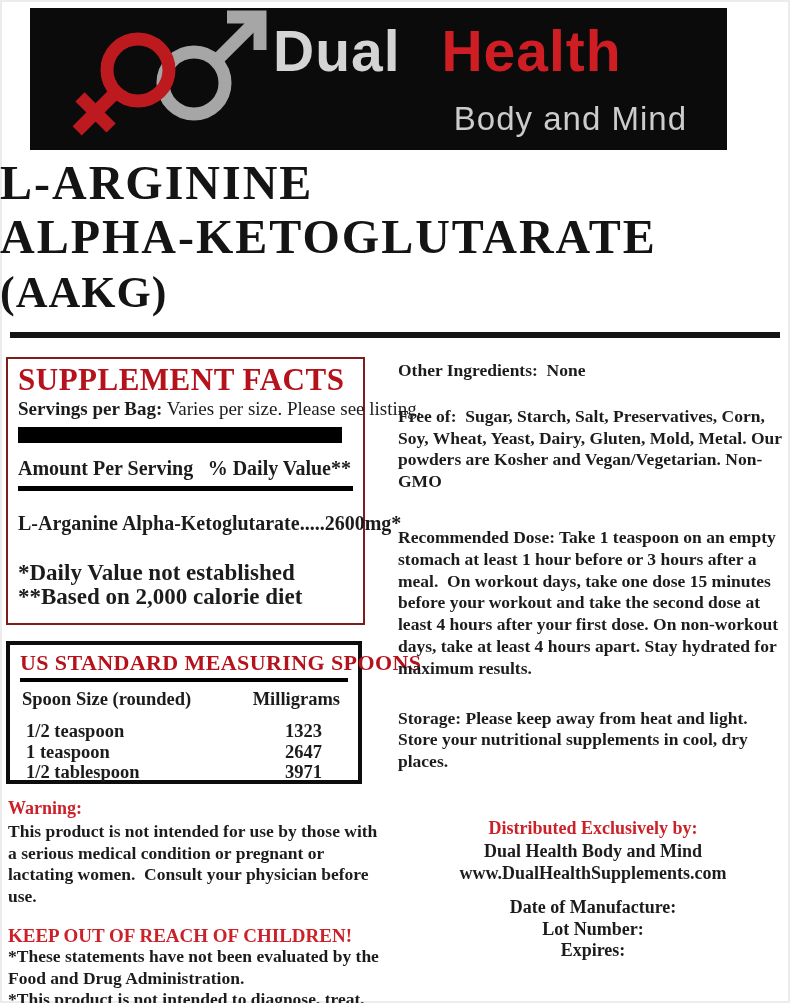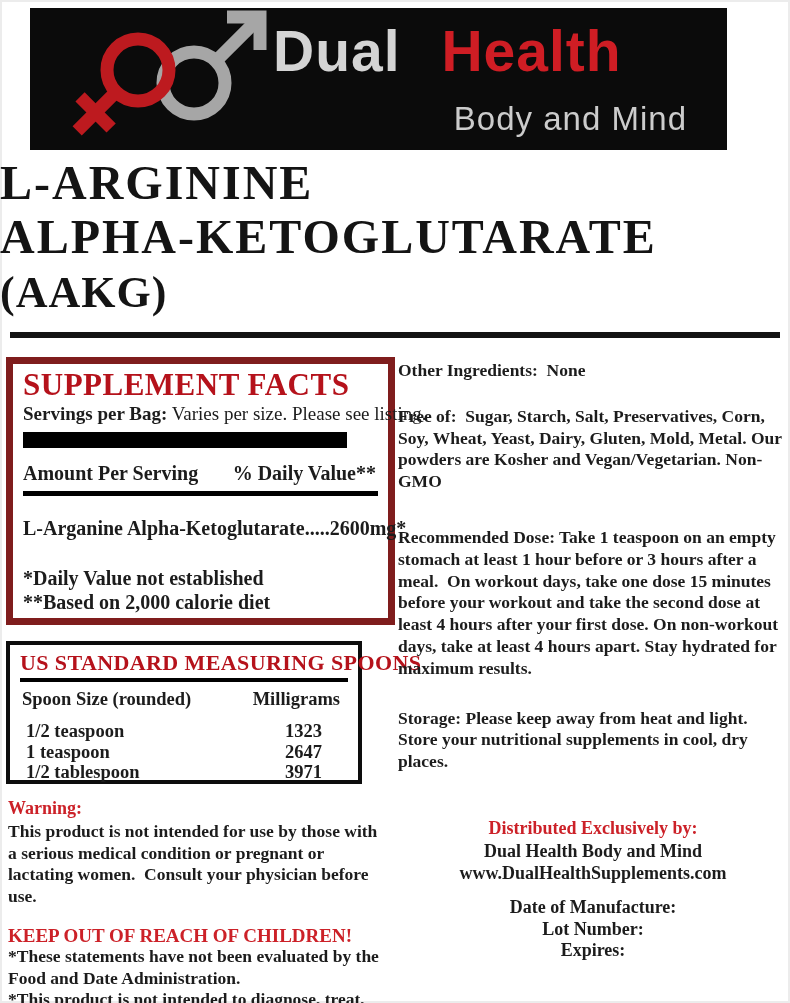--- a/index.html
+++ b/index.html
@@ -27,31 +27,31 @@
 
   
   .title-block { position:absolute; left:0; top:156px; width:790px; text-align:left; font-weight:bold; color:#141414; }
   .title-l1 { font-size:48px; line-height:53px; letter-spacing:2px; }
   .title-l2 { font-size:48px; line-height:55px; letter-spacing:2px; }
   .title-l3 { font-size:44px; line-height:58px; letter-spacing:1px; }
   .rule-main { position:absolute; left:10px; top:332px; width:770px; height:6px; background:#141414; }
 
   
   .sf-box {
-    position:absolute; left:6px; top:357px; width:389px; height:268px;
-    border:7px solid #7f1d1d; box-sizing:border-box; padding:3px 10px 0 10px;
+    position:absolute; left:6px; top:357px; width:359px; height:268px;
+    border:2px solid #7f1d1d; box-sizing:border-box; padding:3px 10px 0 10px;
   }
   .sf-title { color:#b5121b; font-size:31px; font-weight:bold; letter-spacing:0.5px; line-height:35px; white-space:nowrap; }
   .sf-line  { font-size:19px; line-height:23px; white-space:nowrap; }
   .sf-label { font-weight:bold; }
   .sf-bar   { height:16px; background:#000; width:324px; margin-top:7px; }
   .sf-head-row { display:flex; justify-content:space-between; font-weight:bold; font-size:20px; margin-top:14px; padding-right:2px; }
   .sf-rule  { height:5px; background:#000; margin-top:6px; }
   .sf-ing-row { display:flex; justify-content:space-between; font-weight:bold; font-size:20px; margin-top:21px; padding-right:8px; white-space:nowrap; }
-  .sf-foot  { font-weight:bold; font-size:20px; line-height:24px; margin-top:26px; }
+  .sf-foot  { font-weight:bold; font-size:23px; line-height:24px; margin-top:26px; }
 
   
   .spoons-box {
     position:absolute; left:6px; top:641px; width:356px; height:143px;
     border:4px solid #0d0d0d; box-sizing:border-box; padding:5px 10px 0 10px;
   }
   .spoons-title { color:#b5121b; font-size:22px; font-weight:bold; letter-spacing:0.4px; line-height:25px; white-space:nowrap; }
   .spoons-rule  { height:4px; background:#000; margin-top:3px; }
   .spoons-head  { display:flex; justify-content:space-between; font-size:18.5px; font-weight:bold; margin-top:7px; padding:0 8px 0 2px; }
   .spoons-rows  { margin-top:11px; }
@@ -150,21 +150,21 @@
         <span>1/2 tablespoon</span>
         <span class="spoon-val">3971</span>
       </div>
     </div>
   </div>
 
   <div class="warning-sec">
     <div class="warn-head">Warning:</div>
     <div class="warn-body">This product is not intended for use by those with a serious medical condition or pregnant or lactating women.  Consult your physician before use.</div>
     <div class="keep-out">KEEP OUT OF REACH OF CHILDREN!</div>
-    <div class="fine-print">*These statements have not been evaluated by the Food and Date Administration.</div>
+    <div class="fine-print">*These statements have not been evaluated by the Food and Drug Administration.</div>
     <div class="fine-print">*This product is not intended to diagnose, treat, cure or prevent any disease.</div>
   </div>
 
   <div class="right-col">
     <p class="rc-p">Other Ingredients:  None</p>
     <p class="rc-p rc-free">Free of:  Sugar, Starch, Salt, Preservatives, Corn, Soy, Wheat, Yeast, Dairy, Gluten, Mold, Metal. Our powders are Kosher and Vegan/Vegetarian. Non-GMO</p>
     <p class="rc-p rc-dose">Recommended Dose: Take 1 teaspoon on an empty stomach at least 1 hour before or 3 hours after a meal.  On workout days, take one dose 15 minutes before your workout and take the second dose at least 4 hours after your first dose. On non-workout days, take at least 4 hours apart. Stay hydrated for maximum results.</p>
     <p class="rc-p rc-storage">Storage: Please keep away from heat and light. Store your nutritional supplements in cool, dry places.</p>
   </div>
 

